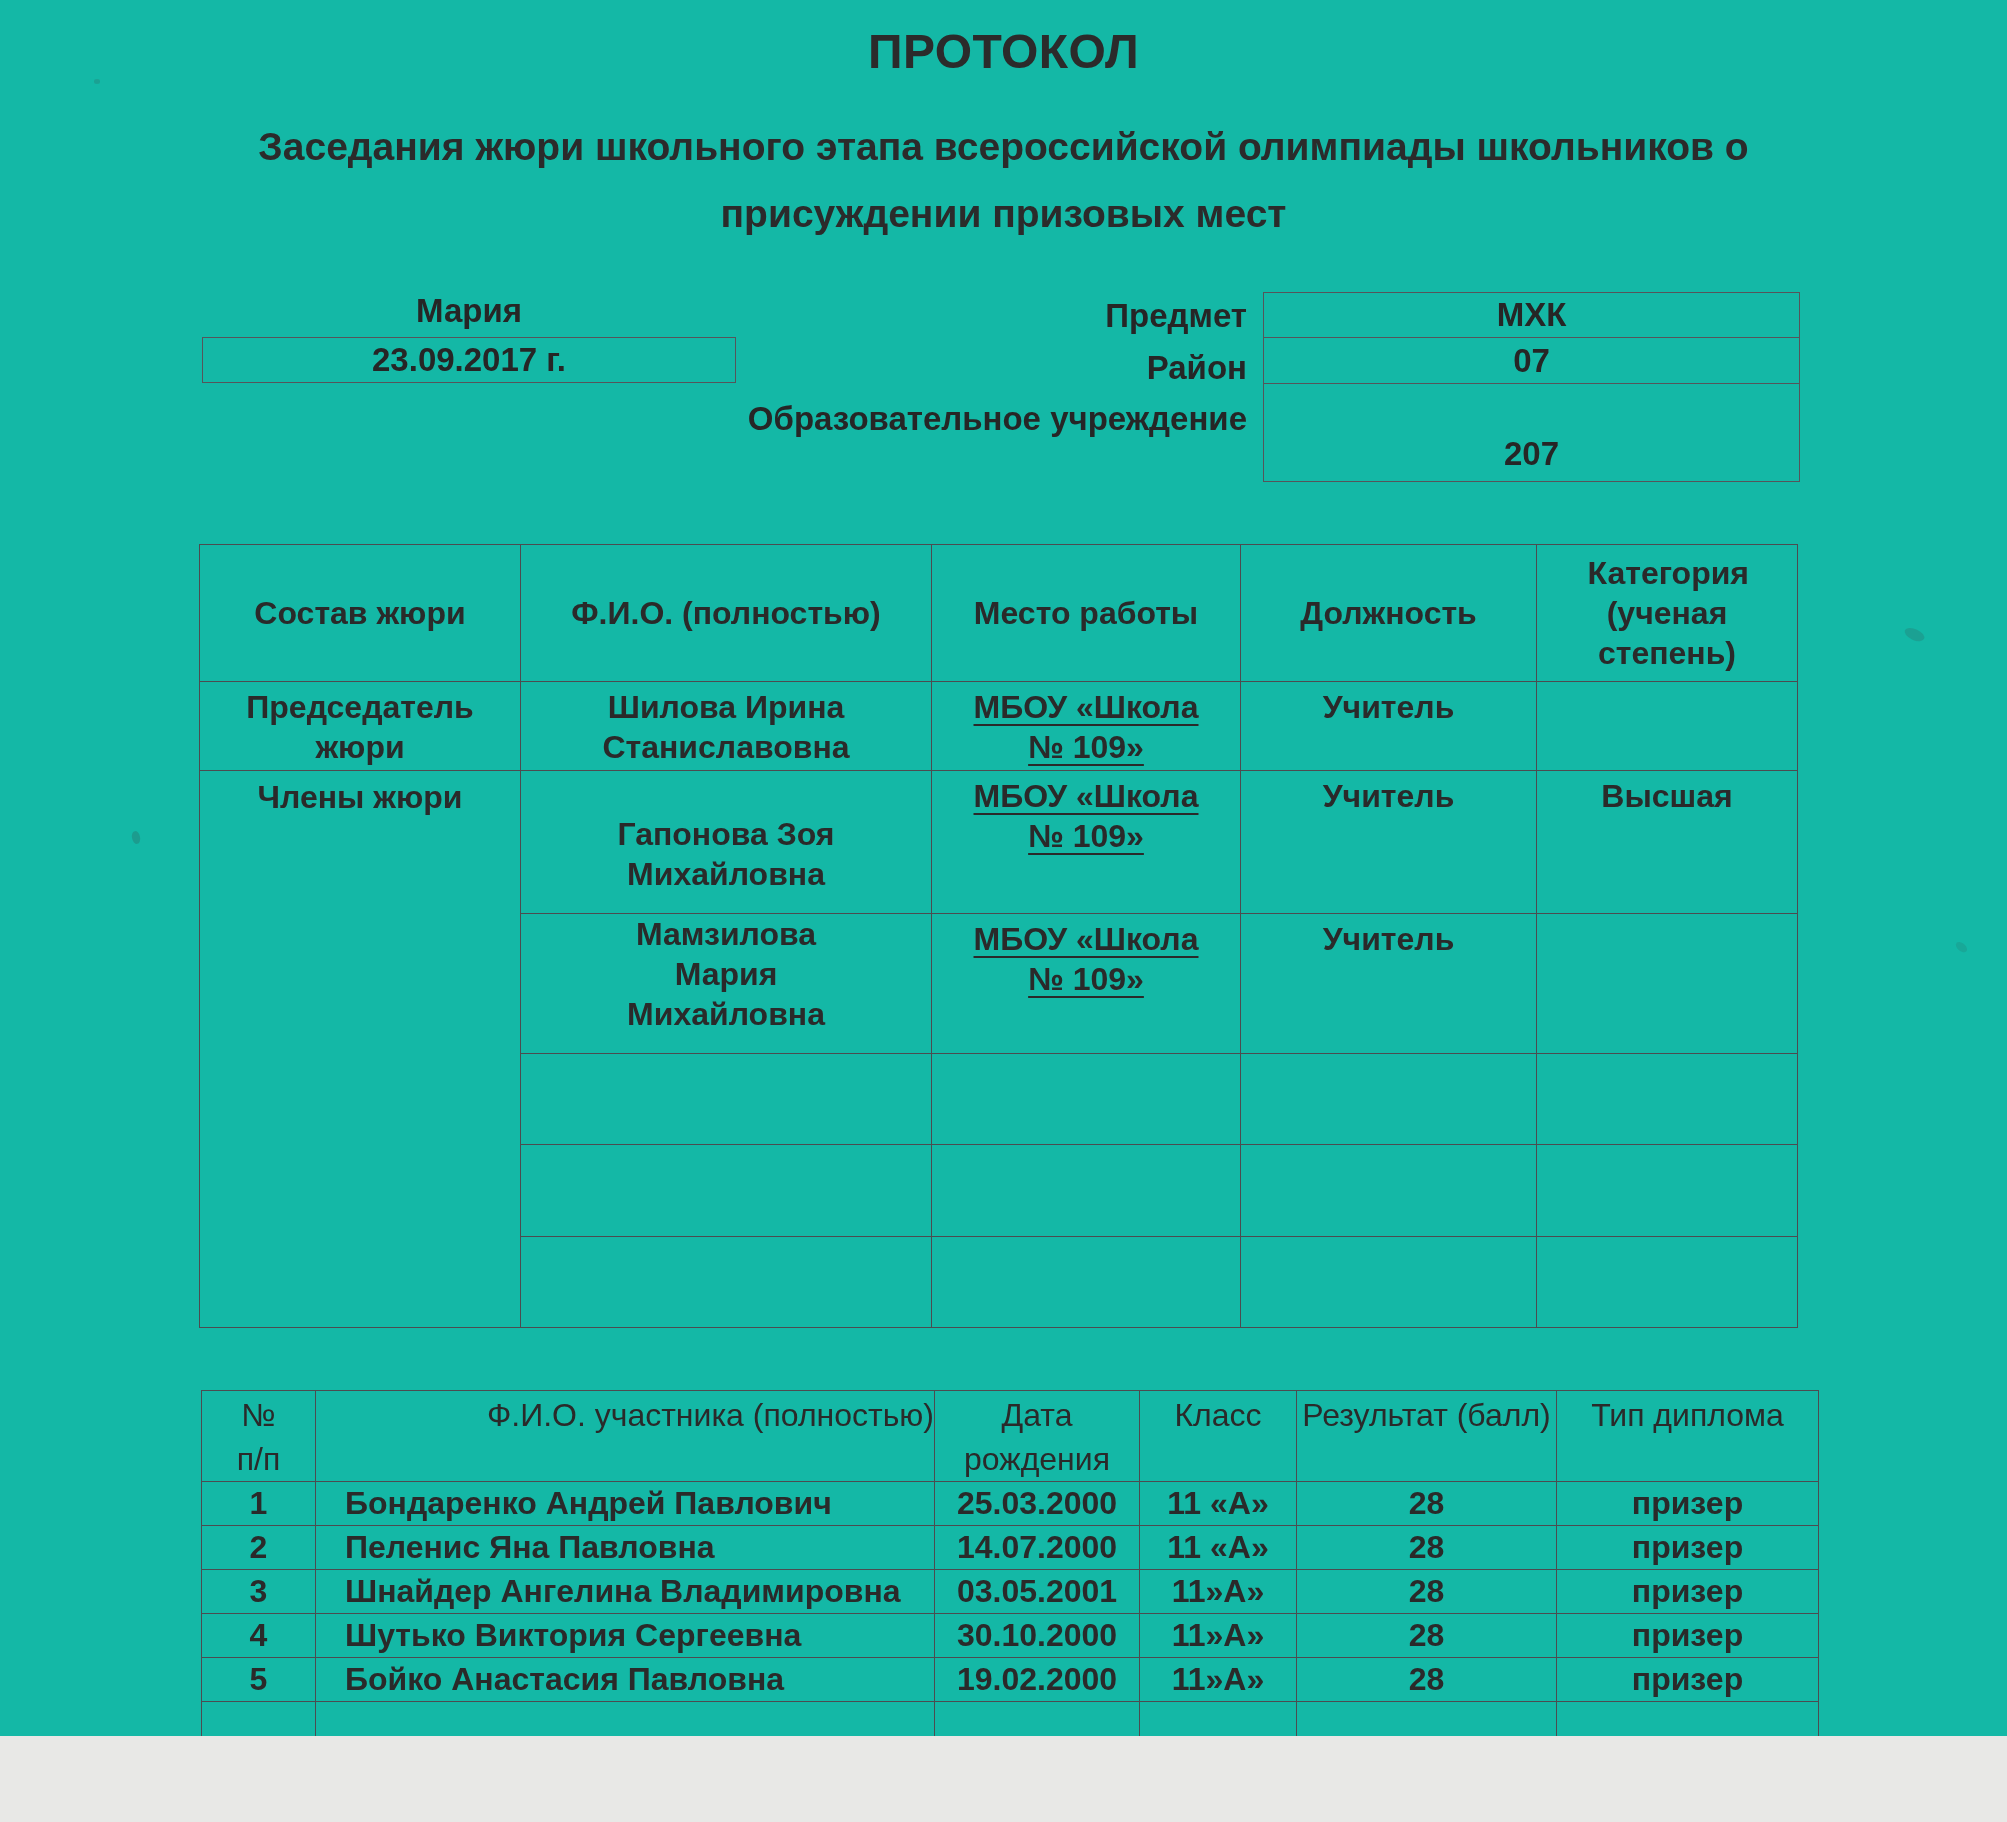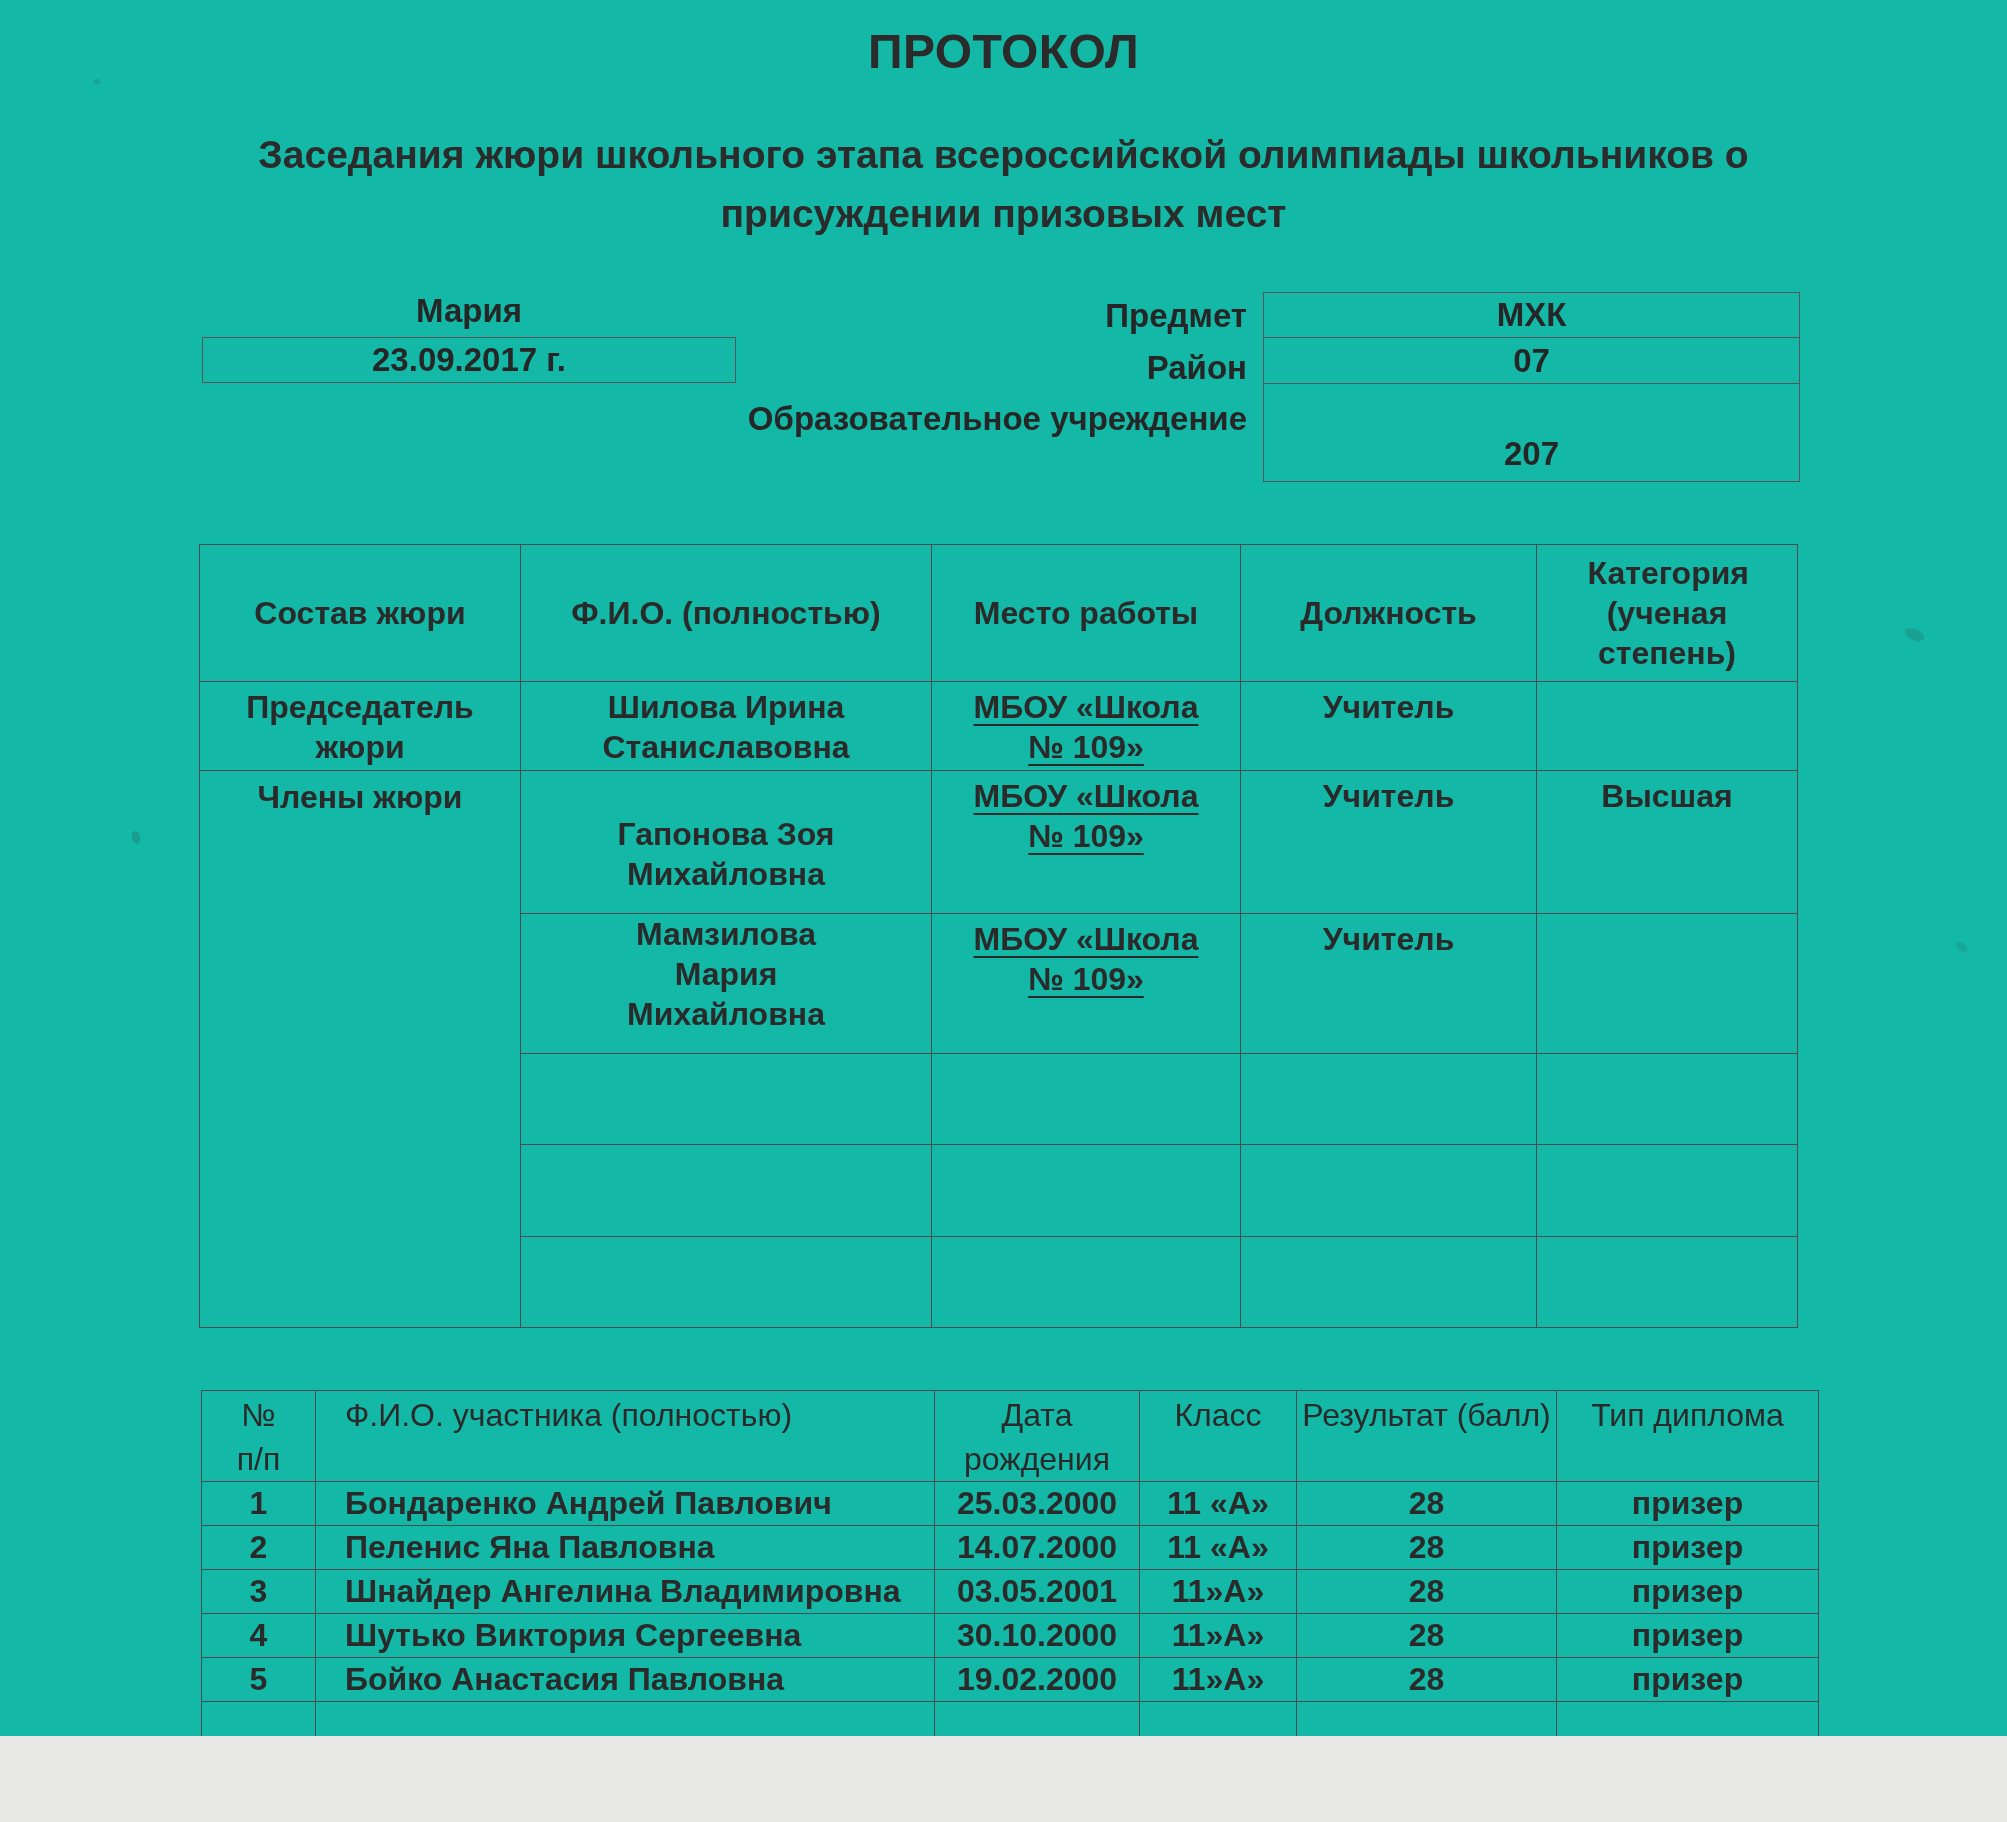--- a/index.html
+++ b/index.html
@@ -18,21 +18,21 @@
   .doc-title {
     position:absolute; top:24px; left:0; width:100%;
     text-align:center; font-size:48px; letter-spacing:0.4px;
     color:#2b2b2b;
   }
   .doc-subtitle {
     position:absolute; left:0; width:100%;
     text-align:center; font-size:39px; white-space:nowrap;
     color:#2b2b2b;
   }
-  .subtitle-line1 { top:133px;text-align:center; }
+  .subtitle-line1 { top:125px;text-align:center; }
   .subtitle-line2 { top:192px; }
 
   
   .date-label {
     position:absolute; left:202px; top:292px; width:534px;
     text-align:center; font-size:33px;
   }
   .date-box {
     position:absolute; left:202px; top:337px; width:534px; height:46px;
     border:1.6px solid #55555a; box-sizing:border-box;
@@ -82,21 +82,21 @@
   .wrap-300 { display:inline-block; max-width:238px; }
   .wrap-320 { display:inline-block; max-width:254px; }
   .underlined { text-decoration:underline; text-decoration-thickness:2.4px; text-underline-offset:5.6px; }
 
   
   .participants-table { left:201px; top:1390px; width:1618px; }
   .participants-table th {
     vertical-align:top; text-align:center; line-height:44px; padding-top:1.6px;
     height:88px; font-weight:400;
   }
-  .participants-table th.h-name { text-align:left; padding-left:29px; }
+  .participants-table th.h-name { text-align:right; padding-left:29px; }
   .participants-table td {
     height:43px; text-align:center; vertical-align:middle; line-height:38px;
   }
   .participants-table td.cell-pname { text-align:left; padding-left:29px; }
   .row-part-e1 td { height:41px; }
   .row-part-e2 td { height:44px; }
   .row-part-e3 td { height:48px; }
   .wrap-80 { display:inline-block; max-width:64px; }
 
   

